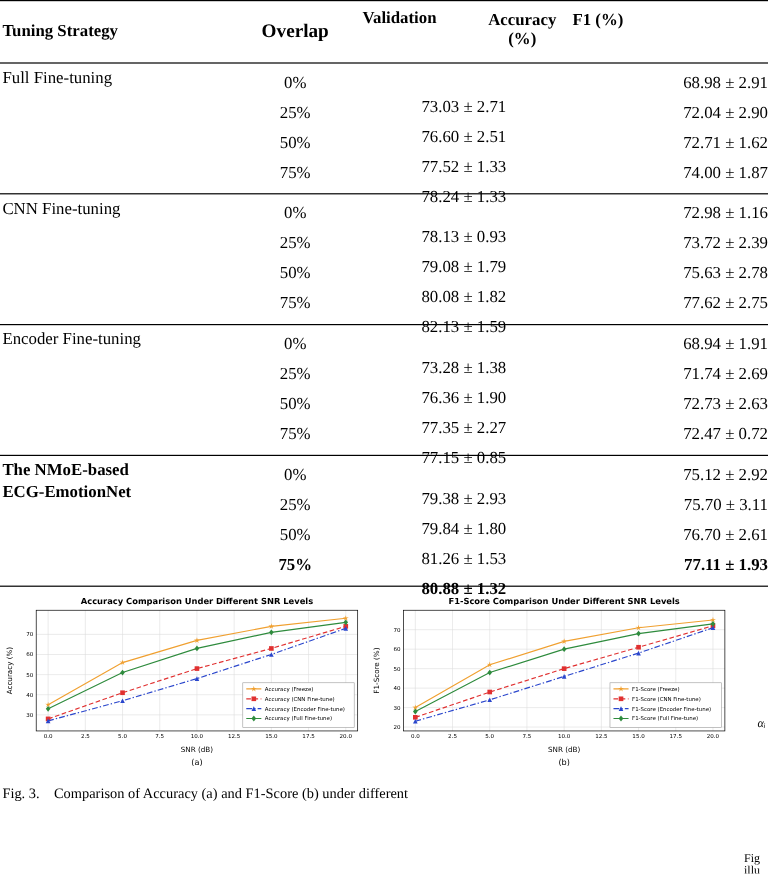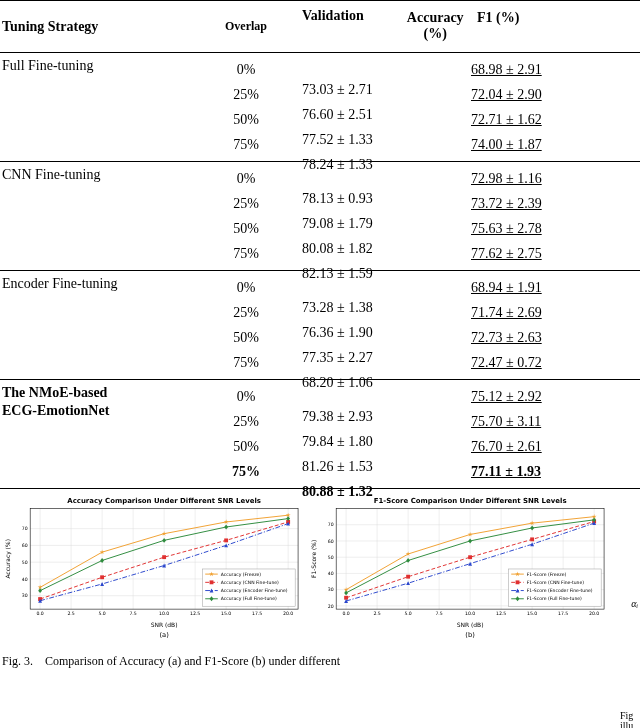--- a/index.html
+++ b/index.html
@@ -8,35 +8,35 @@
     background:#ffffff;
     color:#000;
     font-family:"Liberation Serif", serif;
     position:relative;
     overflow:hidden;
   }
   
   .tbl{border-top:1.6px solid #000;border-bottom:1.6px solid #000;width:640px;}
   .hdr{display:flex;border-bottom:1.1px solid #000;}
   .hdr-left{width:190px;display:flex;align-items:center;font-weight:bold;font-size:14px;padding-left:2px;}
-  .hdr-overlap{width:112px;display:flex;align-items:center;justify-content:center;font-weight:bold;font-size:12px;font-family:Liberation Serif, serif;}
+  .hdr-overlap{width:112px;display:flex;align-items:center;justify-content:center;font-weight:bold;font-size:16px;font-family:Liberation Serif, serif;}
   .hdr-val{flex:1;display:flex;}
   .val-title{text-align:center;font-weight:bold;font-size:14px;padding:7px 0 5px;}
   .cmid{border-bottom:1px solid #000;margin:0 20px;}
   .val-cols{display:flex;}
   .val-cols .vc{flex:1;text-align:center;font-weight:bold;font-size:14px;padding:9px 0 10px;}
   .group{display:flex;border-bottom:1px solid #000;padding:4px 0;}
   .group.last{border-bottom:none;}
   .group.pre-last{border-bottom:1.4px solid #000;}
   .group-label{width:190px;display:flex;flex-direction:column;justify-content:flex-start;font-size:14px;padding-left:2px;line-height:1.25;}
   .rows{flex:1;}
   .row{display:flex;height:25px;align-items:center;font-size:14px;}
   .c-ov{width:112px;text-align:center;}
-  .c-acc{flex:1;text-align:left;margin-top:40px;}
-  .c-f1{flex:1;text-align:left;text-decoration:underline;}
+  .c-acc{flex:1;text-align:center;margin-top:40px;}
+  .c-f1{flex:1;text-align:right;}
   .bold{font-weight:bold;}
   
   .figure{display:flex;gap:6px;padding:6px 0 0 3px;}
   .chart svg{width:300px;height:147px;display:block;}
   .chart svg text{font-family:"DejaVu Sans", sans-serif;fill:#000;}
   
   .caption{margin-top:12px;padding-left:2px;font-size:12px;white-space:pre;}
   
   .frag{position:absolute;font-size:10px;overflow:hidden;white-space:nowrap;}
   .frag-math{right:2px;top:598px;font-style:italic;}
@@ -131,21 +131,21 @@
         <div class="c-acc">76.36 ± 1.90</div>
         <div class="c-f1">71.74 ± 2.69</div>
       </div>
       <div class="row">
         <div class="c-ov">50%</div>
         <div class="c-acc">77.35 ± 2.27</div>
         <div class="c-f1">72.73 ± 2.63</div>
       </div>
       <div class="row">
         <div class="c-ov">75%</div>
-        <div class="c-acc">68.20 ± 1.06</div>
+        <div class="c-acc">77.15 ± 0.85</div>
         <div class="c-f1">72.47 ± 0.72</div>
       </div>
     </div>
   </div>
 
   <div class="group last">
     <div class="group-label">
       <div class="bold">The NMoE-based</div>
       <div class="bold">ECG-EmotionNet</div>
     </div>

